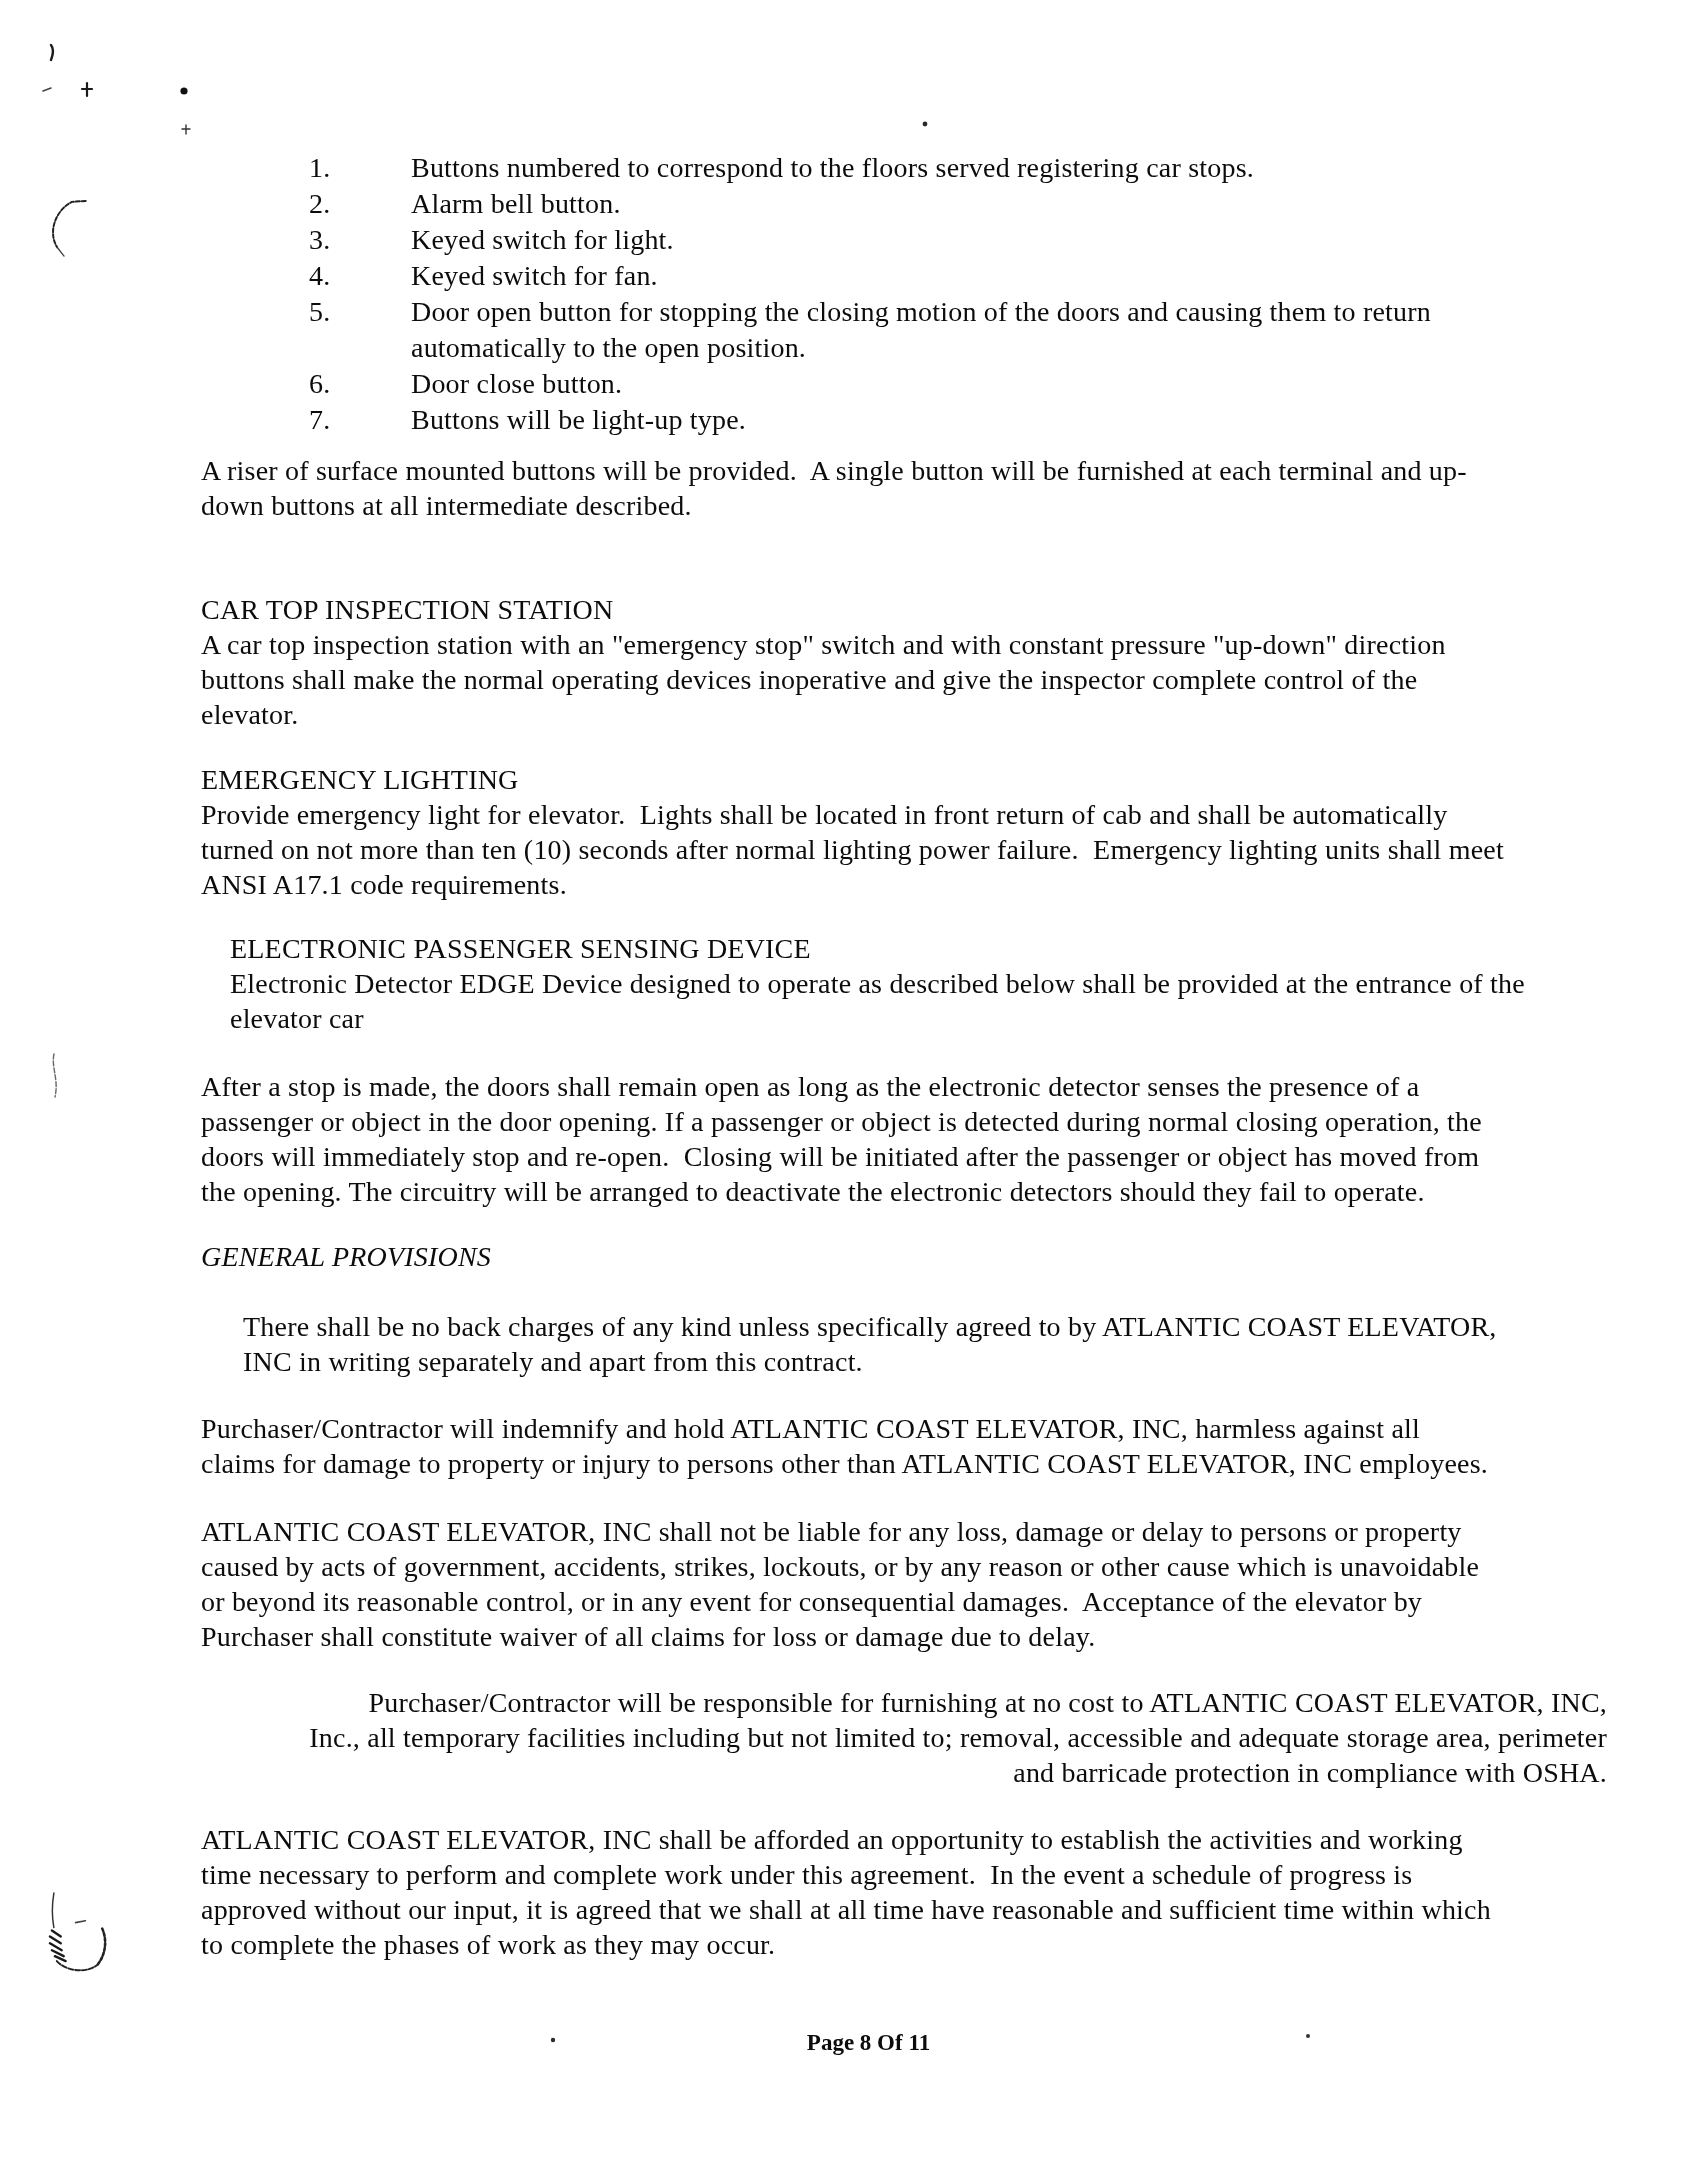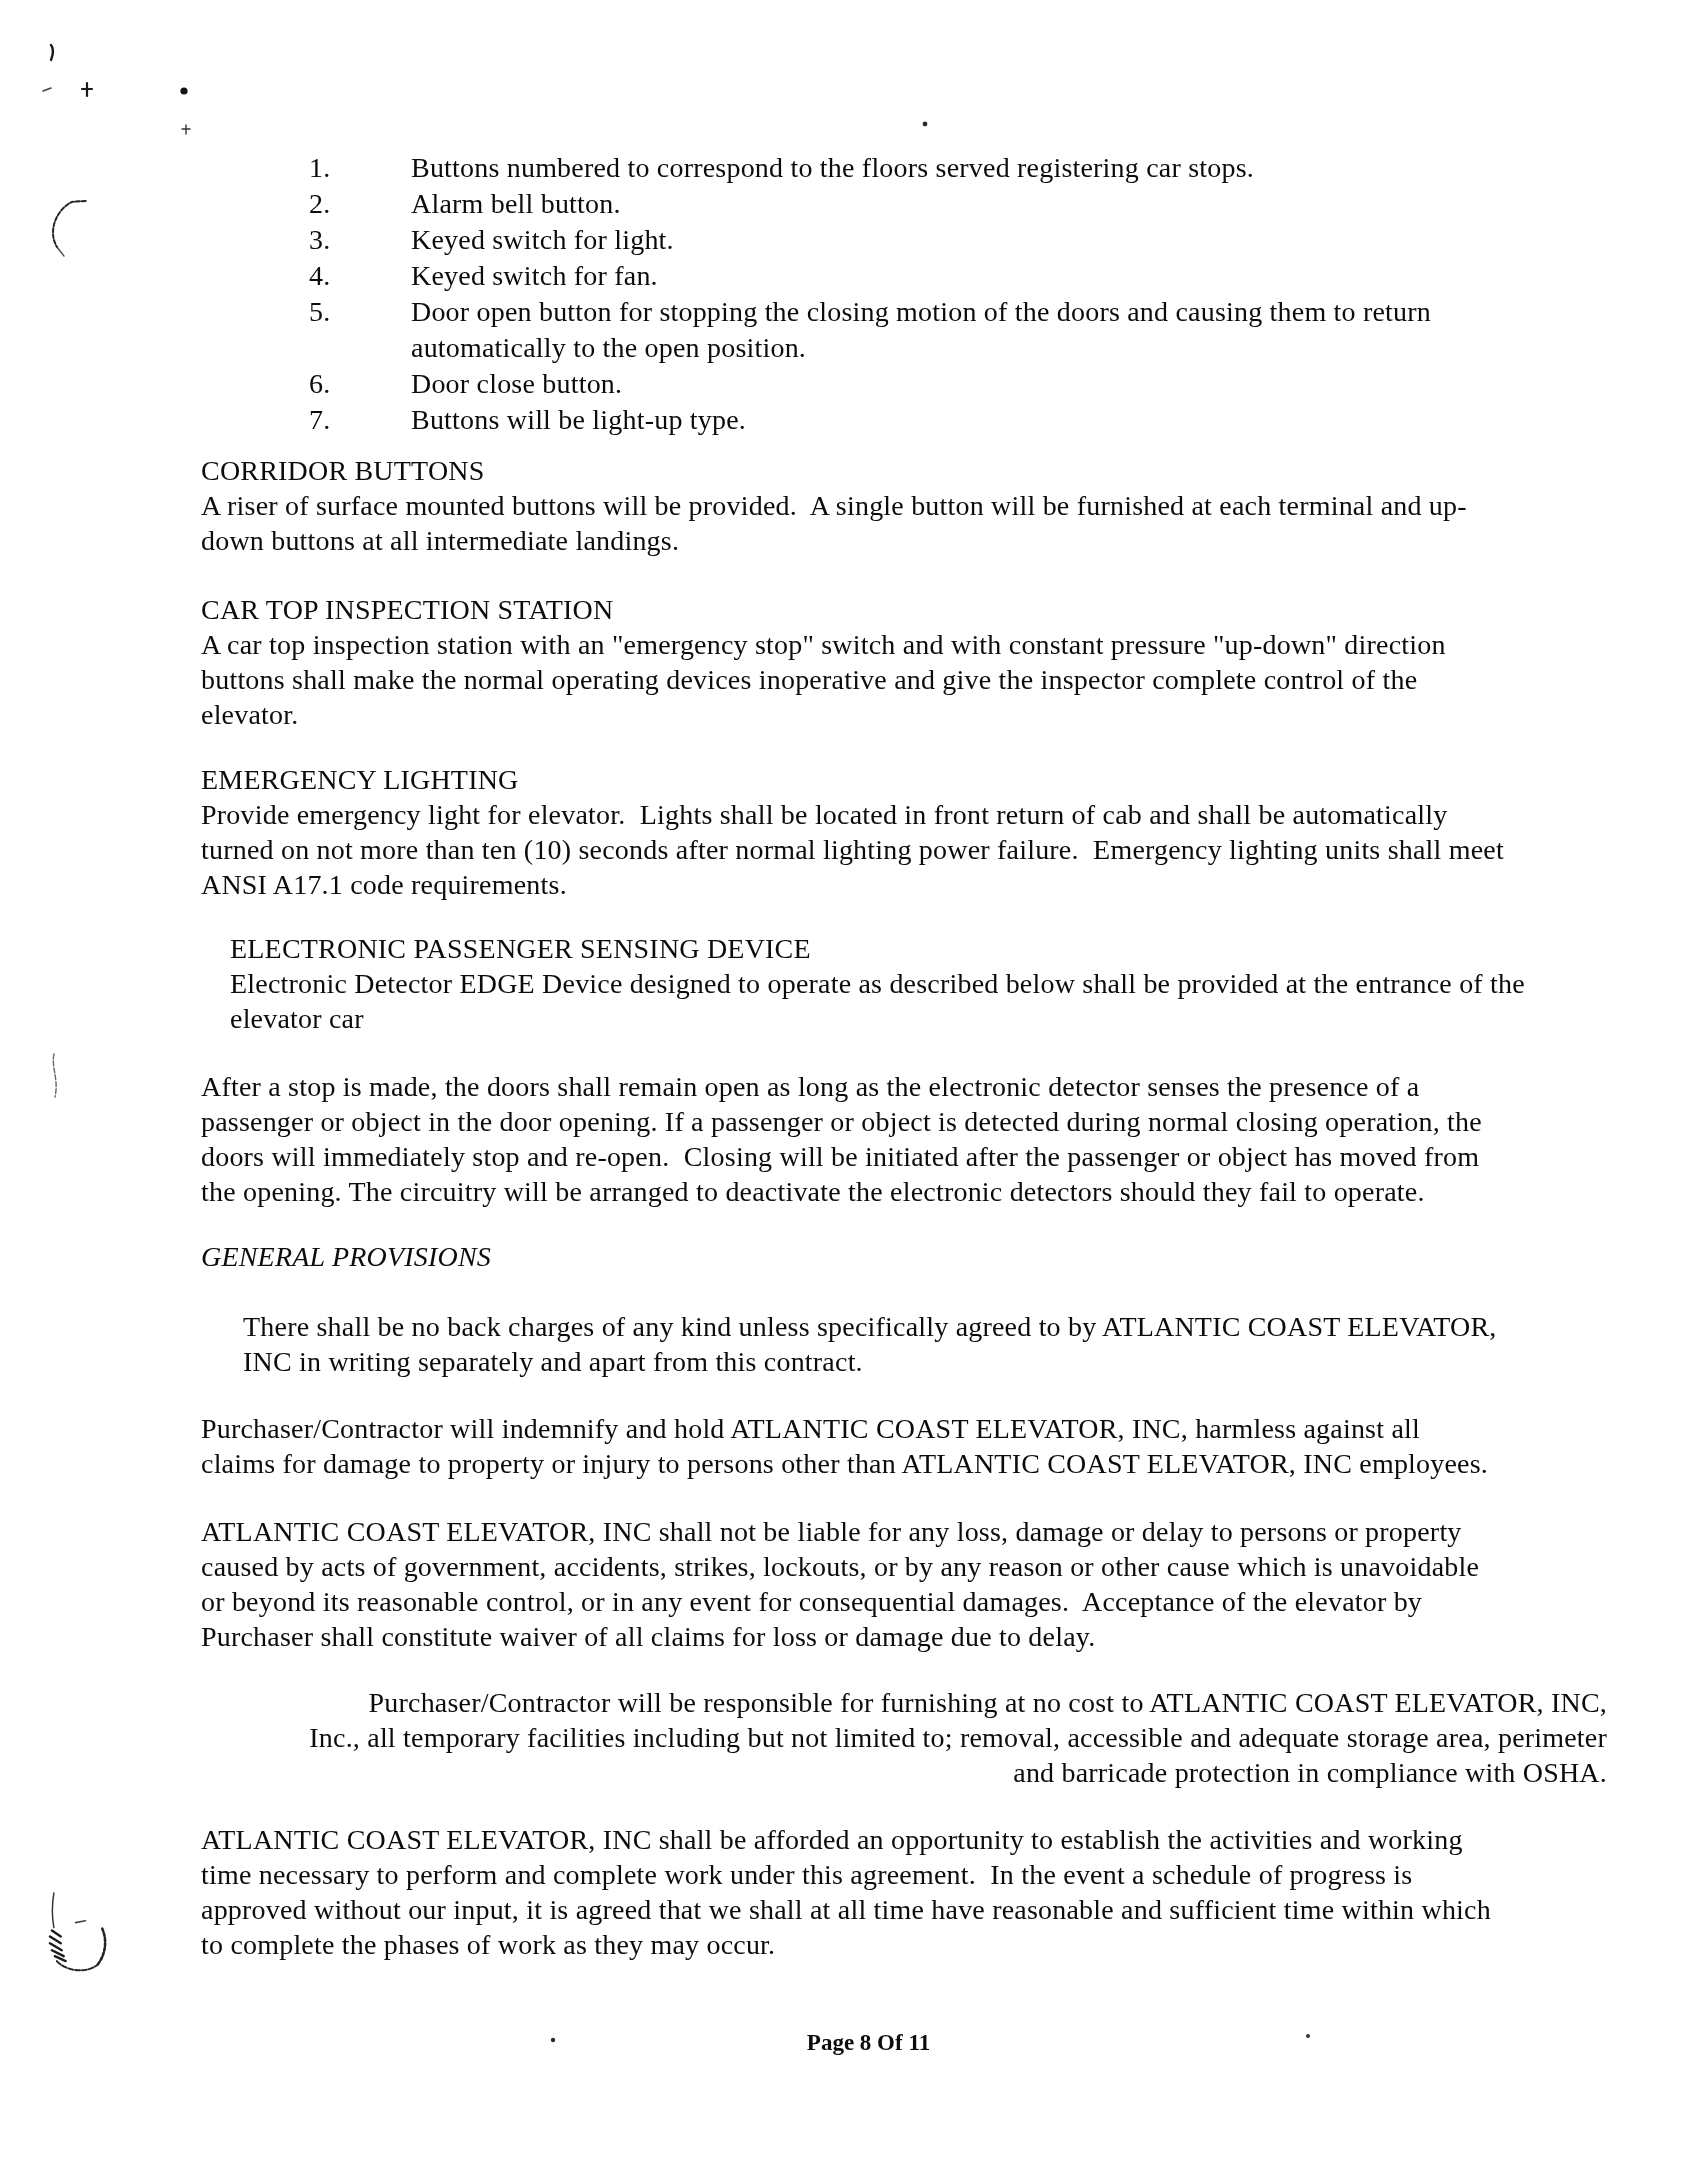--- a/index.html
+++ b/index.html
@@ -43,21 +43,21 @@
   }
   svg.artifact{position:absolute;overflow:visible;}
 </style>
 </head>
 <body>
 
 <div class="page">
 
   <div id="doc-blocks">
       <div class="block list" style="top: 150px;"><div class="lrow"><span class="num">1.</span><span>Buttons numbered to correspond to the floors served registering car stops.</span></div><div class="lrow"><span class="num">2.</span><span>Alarm bell button.</span></div><div class="lrow"><span class="num">3.</span><span>Keyed switch for light.</span></div><div class="lrow"><span class="num">4.</span><span>Keyed switch for fan.</span></div><div class="lrow"><span class="num">5.</span><span>Door open button for stopping the closing motion of the doors and causing them to return</span></div><div class="lrow"><span>automatically to the open position.</span></div><div class="lrow"><span class="num">6.</span><span>Door close button.</span></div><div class="lrow"><span class="num">7.</span><span>Buttons will be light-up type.</span></div></div>
-      <div class="block" style="top: 453px;"><div class="heading">CORRIDOR BUTTONS</div><div class="line">A riser of surface mounted buttons will be provided.  A single button will be furnished at each terminal and up-</div><div class="line">down buttons at all intermediate landings.</div></div>
+      <div class="block" style="top: 453px;"><div class="line">A riser of surface mounted buttons will be provided.  A single button will be furnished at each terminal and up-</div><div class="line">down buttons at all intermediate described.</div></div>
       <div class="block" style="top: 592px;"><div class="heading">CAR TOP INSPECTION STATION</div><div class="line">A car top inspection station with an "emergency stop" switch and with constant pressure "up-down" direction</div><div class="line">buttons shall make the normal operating devices inoperative and give the inspector complete control of the</div><div class="line">elevator.</div></div>
       <div class="block" style="top: 762px;"><div class="heading">EMERGENCY LIGHTING</div><div class="line">Provide emergency light for elevator.  Lights shall be located in front return of cab and shall be automatically</div><div class="line">turned on not more than ten (10) seconds after normal lighting power failure.  Emergency lighting units shall meet</div><div class="line">ANSI A17.1 code requirements.</div></div>
       <div class="block" style="top: 931px; margin-left: 29px;"><div class="heading">ELECTRONIC PASSENGER SENSING DEVICE</div><div class="line">Electronic Detector EDGE Device designed to operate as described below shall be provided at the entrance of the</div><div class="line">elevator car</div></div>
       <div class="block" style="top: 1069px;"><div class="line">After a stop is made, the doors shall remain open as long as the electronic detector senses the presence of a</div><div class="line">passenger or object in the door opening. If a passenger or object is detected during normal closing operation, the</div><div class="line">doors will immediately stop and re-open.  Closing will be initiated after the passenger or object has moved from</div><div class="line">the opening. The circuitry will be arranged to deactivate the electronic detectors should they fail to operate.</div></div>
       <div class="block" style="top: 1239px; font-style: italic;"><div class="heading">GENERAL PROVISIONS</div></div>
       <div class="block" style="top: 1309px; margin-left: 42px;"><div class="line">There shall be no back charges of any kind unless specifically agreed to by ATLANTIC COAST ELEVATOR,</div><div class="line">INC in writing separately and apart from this contract.</div></div>
       <div class="block" style="top: 1411px;"><div class="line">Purchaser/Contractor will indemnify and hold ATLANTIC COAST ELEVATOR, INC, harmless against all</div><div class="line">claims for damage to property or injury to persons other than ATLANTIC COAST ELEVATOR, INC employees.</div></div>
       <div class="block" style="top: 1514px;"><div class="line">ATLANTIC COAST ELEVATOR, INC shall not be liable for any loss, damage or delay to persons or property</div><div class="line">caused by acts of government, accidents, strikes, lockouts, or by any reason or other cause which is unavoidable</div><div class="line">or beyond its reasonable control, or in any event for consequential damages.  Acceptance of the elevator by</div><div class="line">Purchaser shall constitute waiver of all claims for loss or damage due to delay.</div></div>
       <div class="block" style="top: 1685px; text-align: right;"><div class="line">Purchaser/Contractor will be responsible for furnishing at no cost to ATLANTIC COAST ELEVATOR, INC,</div><div class="line">Inc., all temporary facilities including but not limited to; removal, accessible and adequate storage area, perimeter</div><div class="line">and barricade protection in compliance with OSHA.</div></div>
       <div class="block" style="top: 1822px;"><div class="line">ATLANTIC COAST ELEVATOR, INC shall be afforded an opportunity to establish the activities and working</div><div class="line">time necessary to perform and complete work under this agreement.  In the event a schedule of progress is</div><div class="line">approved without our input, it is agreed that we shall at all time have reasonable and sufficient time within which</div><div class="line">to complete the phases of work as they may occur.</div></div>

